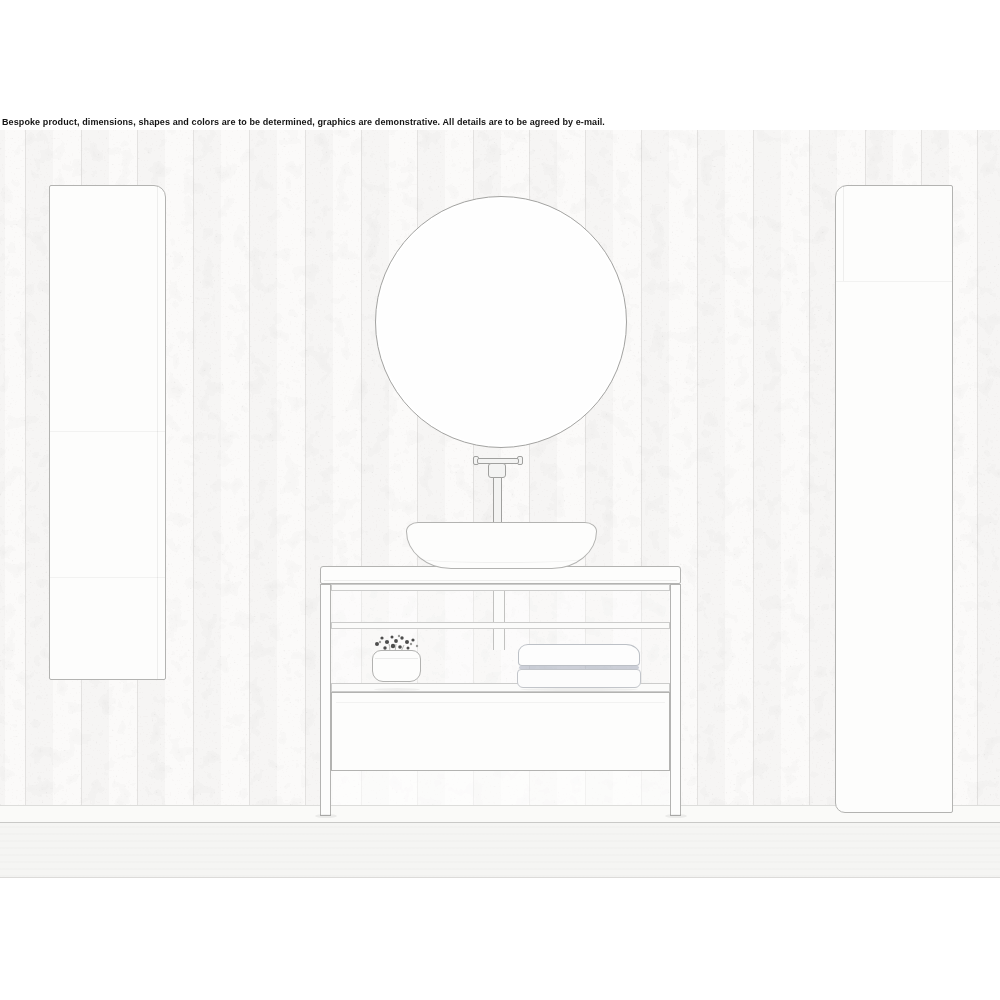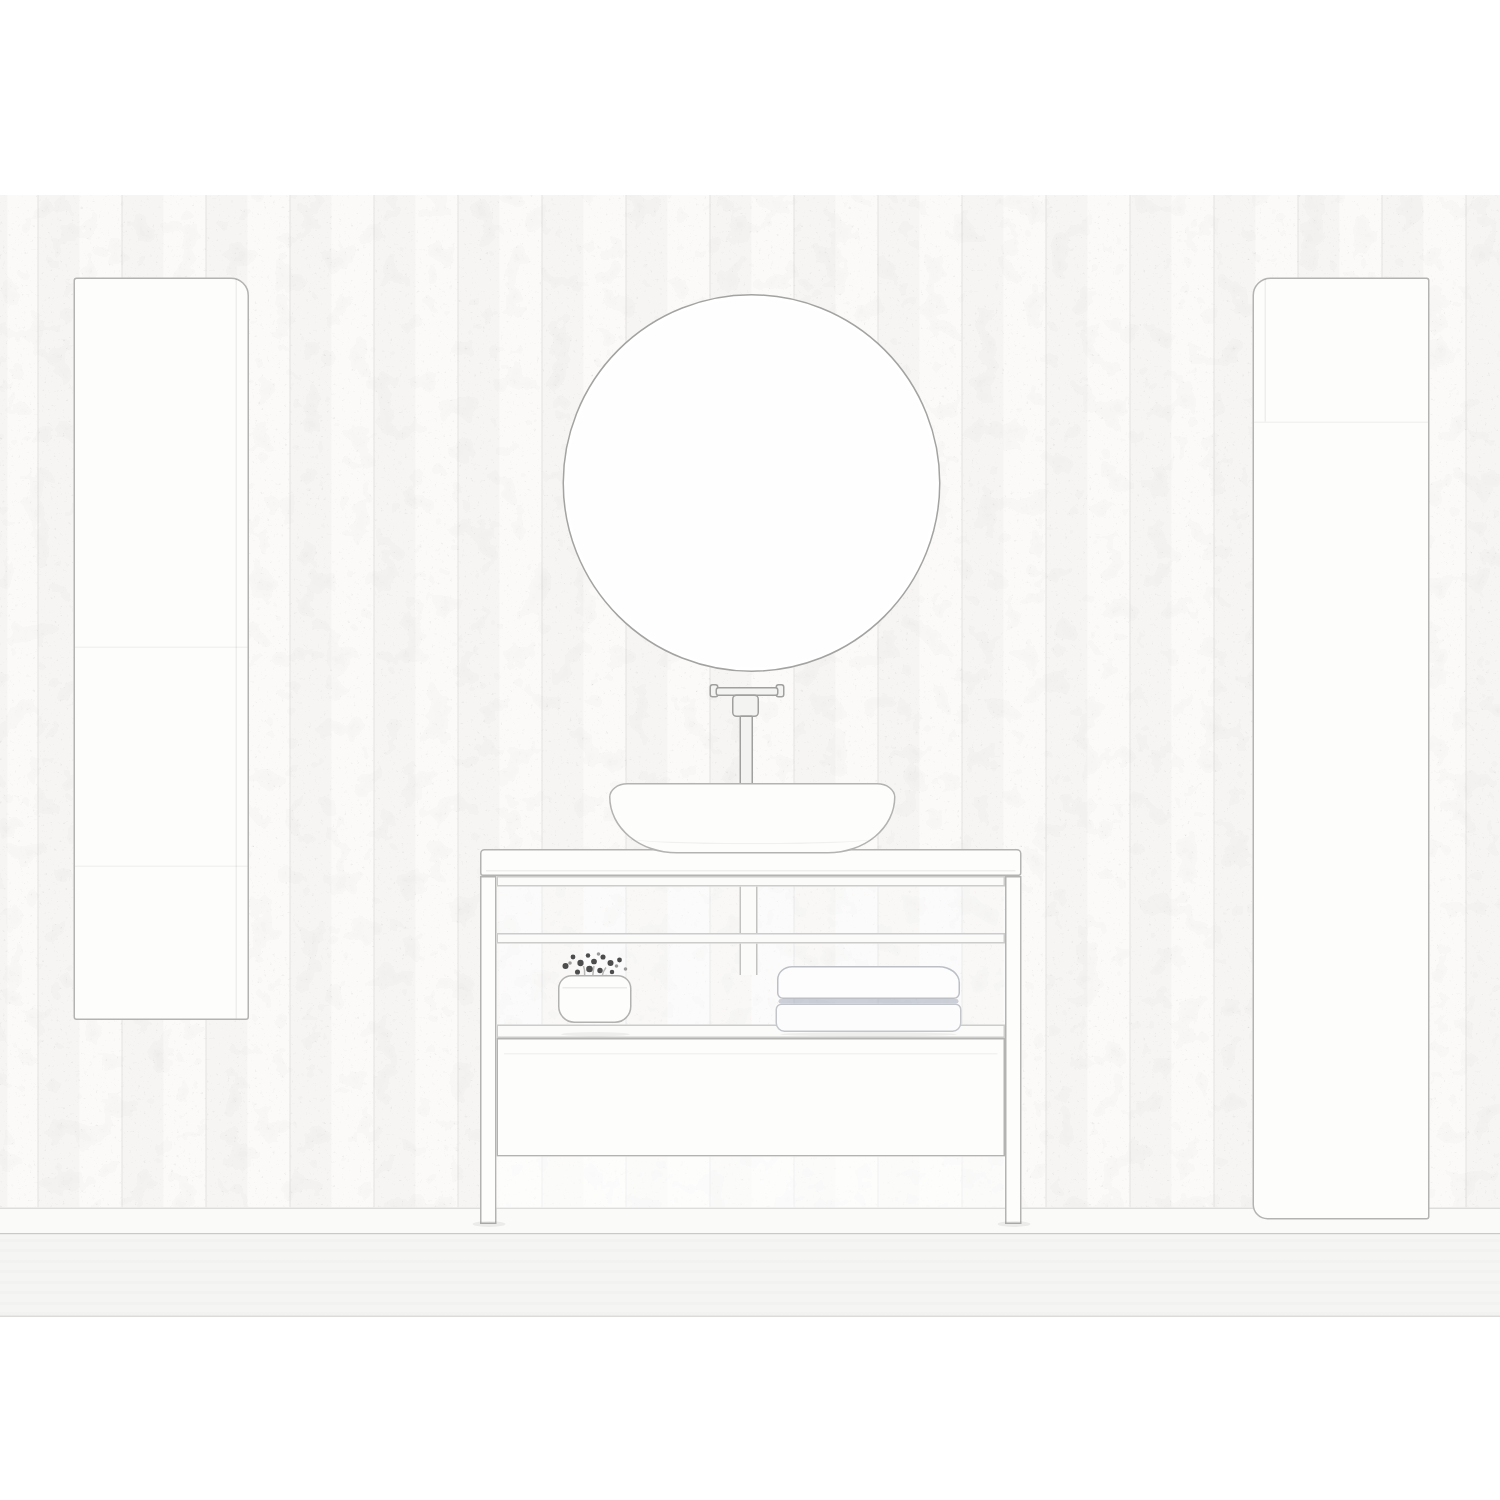--- a/index.html
+++ b/index.html
@@ -106,20 +106,21 @@
     border-radius:4px 4px 6px 6px;}
   .item-shadow{top:688px;height:3px;background:rgba(0,0,0,.05);border-radius:50%;}
   .sh-pot{left:374px;width:46px;}
   .sh-towel{left:520px;width:118px;}
 </style>
 </head>
 <body>
 
 <div class="canvas">
 
+  <div class="abs disclaimer">Bespoke product, dimensions, shapes and colors are to be determined, graphics are demonstrative. All details are to be agreed by e-mail.</div>
 
   <div class="abs wall">
     <svg class="speckle" width="1000" height="675" xmlns="http://www.w3.org/2000/svg">
       <defs>
         <filter id="spFine" x="0" y="0" width="100%" height="100%">
           <feTurbulence type="fractalNoise" baseFrequency="0.5" numOctaves="2" seed="8"></feTurbulence>
           <feComponentTransfer>
             <feFuncA type="discrete" tableValues="0 0 0 0 0 0 0 0.05 0.14 0.3"></feFuncA>
           </feComponentTransfer>
           <feColorMatrix type="matrix" values="0 0 0 0 0.44  0 0 0 0 0.43  0 0 0 0 0.42  0 0 0 1 0"></feColorMatrix>

